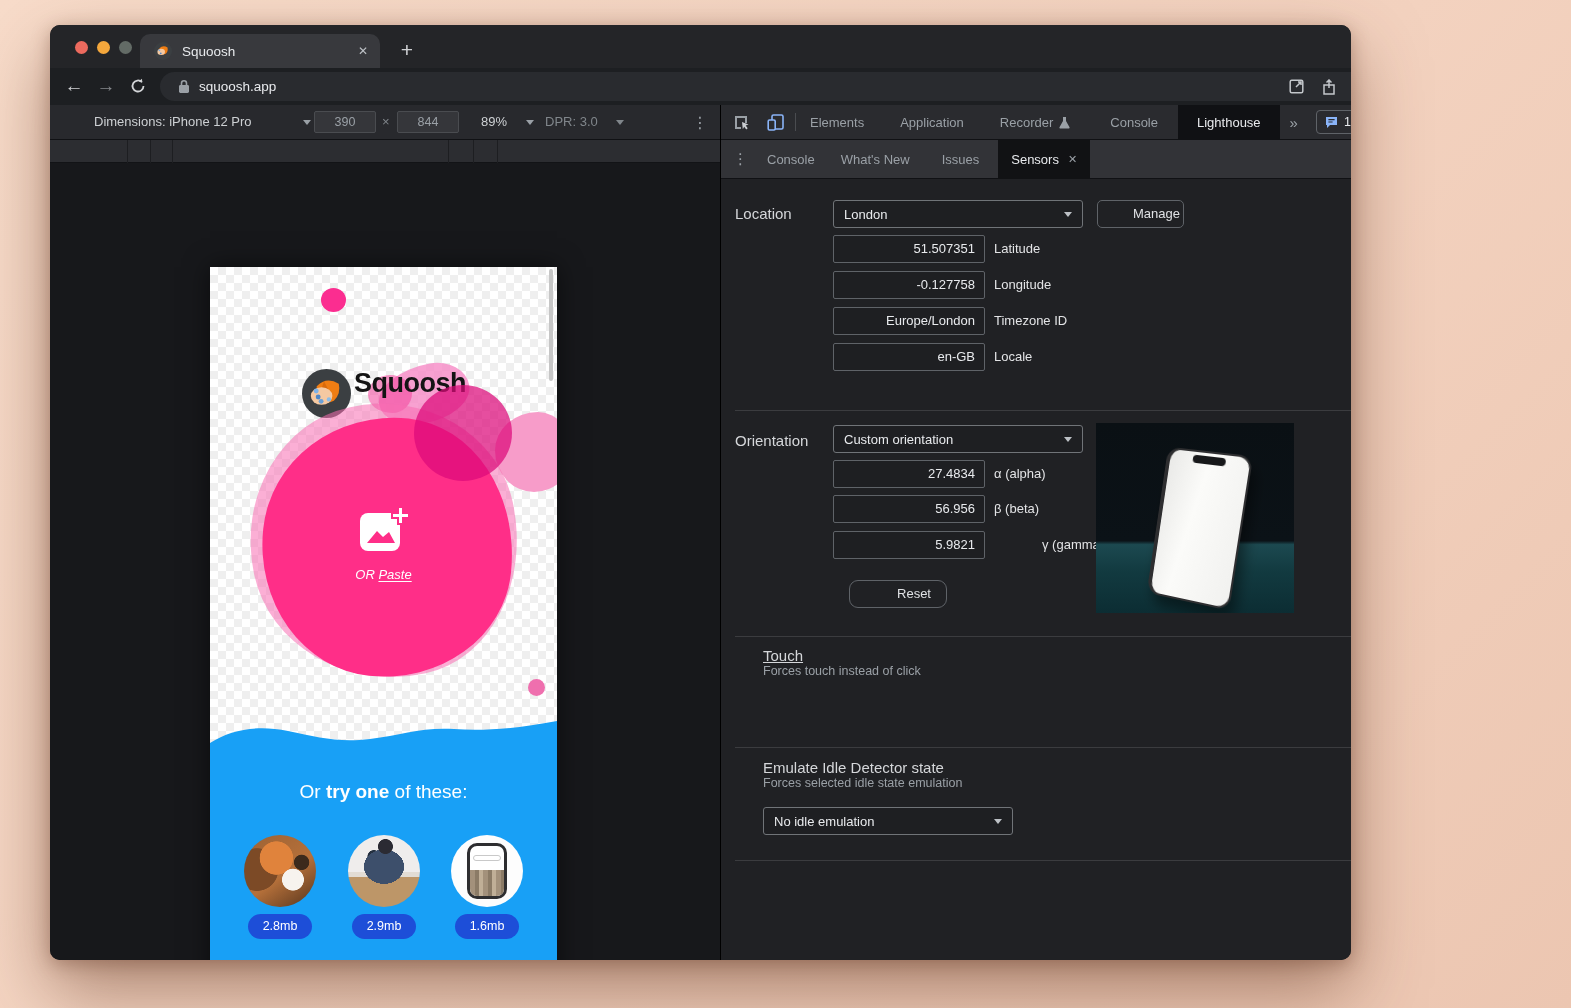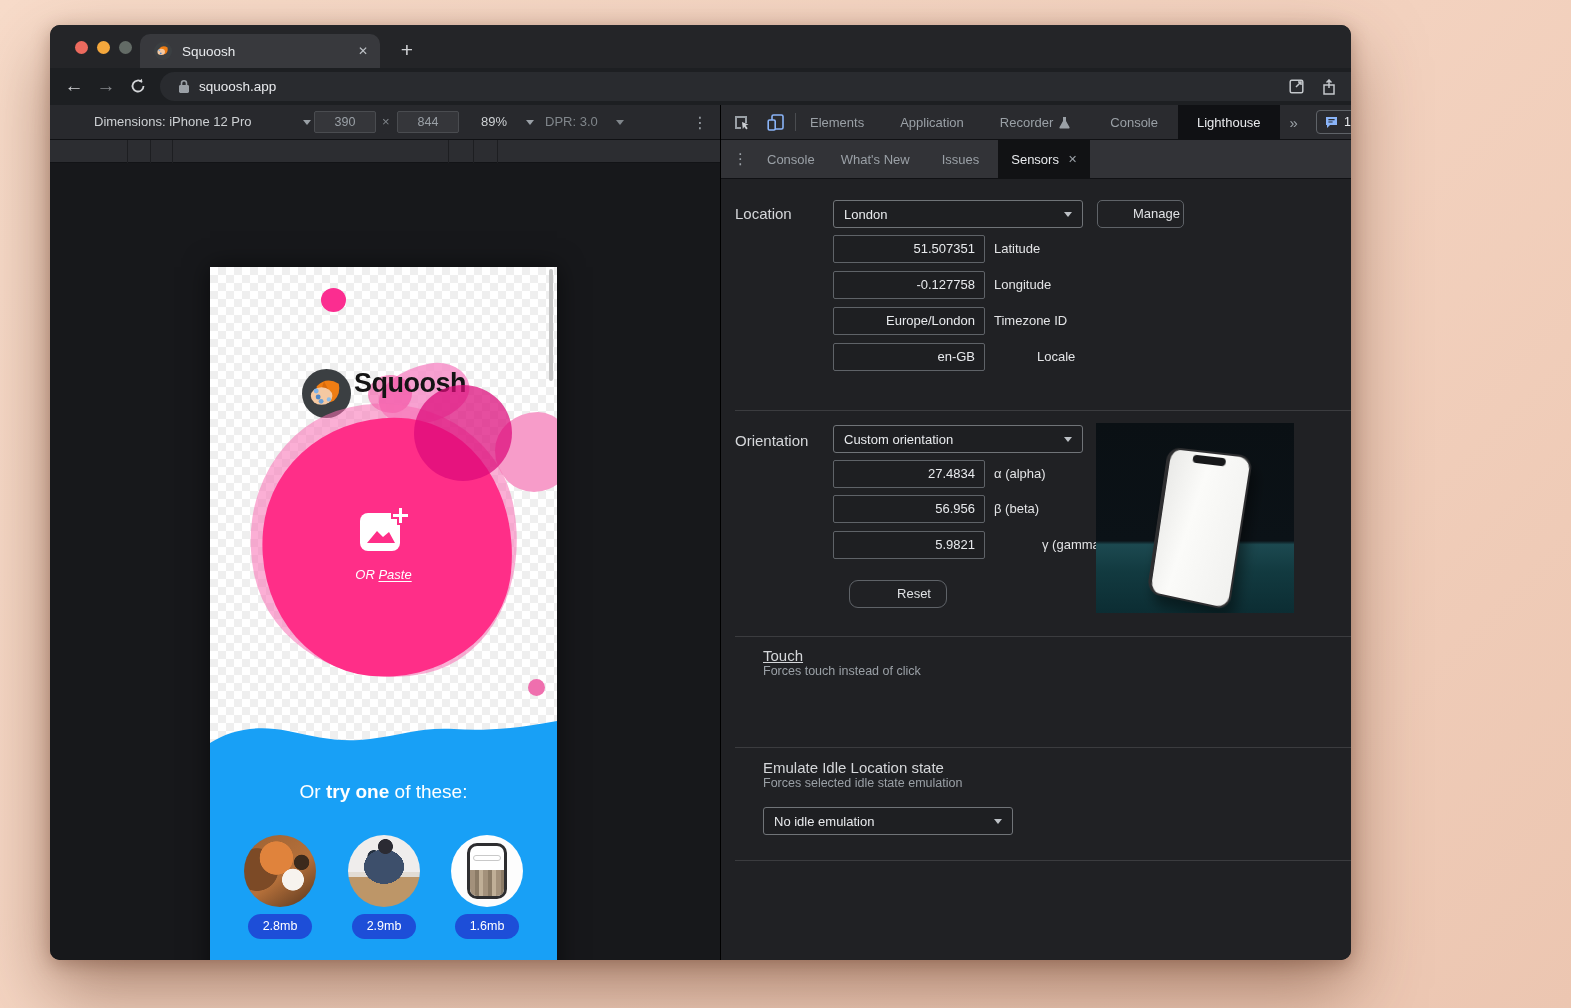--- a/index.html
+++ b/index.html
@@ -328,21 +328,21 @@
     </div>
     <div class="abs dt-btn" style="left:376px;top:95px;width:87px;height:28px;line-height:26px;">Manage</div>
 
     <div class="abs dt-input" style="left:112px;top:130px;">51.507351</div>
     <div class="abs fld-label" style="left:273px;top:130px;">Latitude</div>
     <div class="abs dt-input" style="left:112px;top:166px;">-0.127758</div>
     <div class="abs fld-label" style="left:273px;top:166px;">Longitude</div>
     <div class="abs dt-input" style="left:112px;top:202px;">Europe/London</div>
     <div class="abs fld-label" style="left:273px;top:202px;">Timezone ID</div>
     <div class="abs dt-input" style="left:112px;top:238px;">en-GB</div>
-    <div class="abs fld-label" style="left:273px;top:238px;margin-left:43px;">Locale</div>
+    <div class="abs fld-label" style="left:273px;top:238px;">Locale</div>
 
     <div class="abs hdiv" style="top:305px;"></div>
 
     <div class="abs sec-label" style="left:14px;top:327px;">Orientation</div>
     <div class="abs dt-select" style="left:112px;top:320px;width:250px;">
       <span>Custom orientation</span>
           <span class="caret"></span>
     </div>
     <div class="abs dt-input" style="left:112px;top:355px;">27.4834</div>
     <div class="abs fld-label" style="left:273px;top:355px;">α (alpha)</div>
@@ -356,21 +356,21 @@
       <div id="phone3d" class="abs">
             <div class="notch"></div>
           </div>
     </div>
 
     <div class="abs hdiv" style="top:531px;"></div>
     <div class="abs sec-label" style="left:42px;top:542px;text-decoration:underline;">Touch</div>
     <div class="abs desc" style="left:42px;top:559px;">Forces touch instead of click</div>
 
     <div class="abs hdiv" style="top:642px;"></div>
-    <div class="abs sec-label" style="left:42px;top:654px;">Emulate Idle Location state</div>
+    <div class="abs sec-label" style="left:42px;top:654px;">Emulate Idle Detector state</div>
     <div class="abs desc" style="left:42px;top:671px;">Forces selected idle state emulation</div>
     <div class="abs dt-select" style="left:42px;top:702px;width:250px;">
       <span>No idle emulation</span>
           <span class="caret"></span>
     </div>
     <div class="abs hdiv" style="top:755px;"></div>
   </div>
 
 </div>
 </div>

